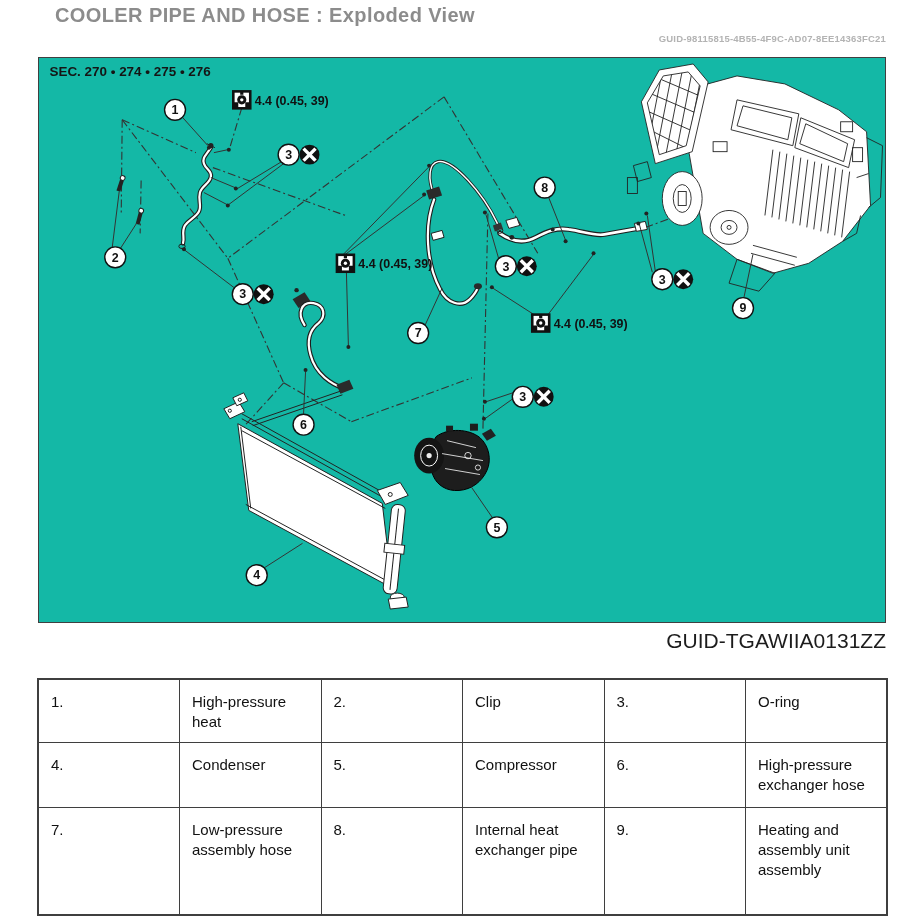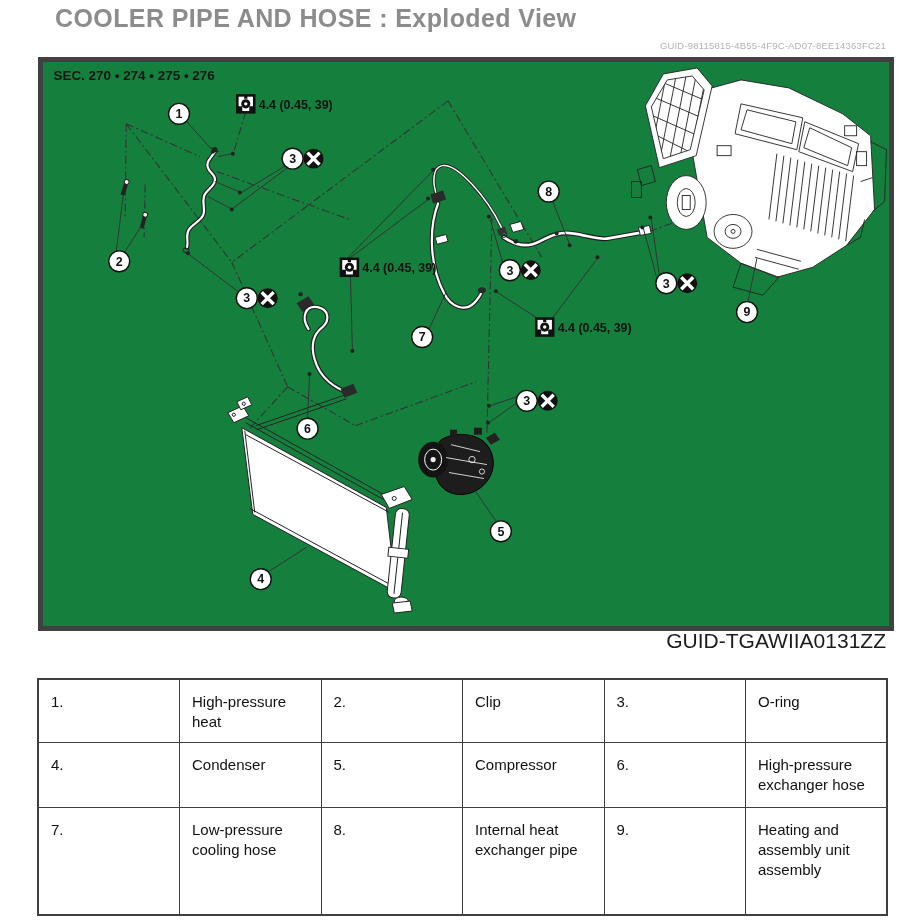--- a/index.html
+++ b/index.html
@@ -1,19 +1,19 @@
 <!DOCTYPE html>
 <html><head>
 <meta charset="utf-8">
 <style>
   html,body{margin:0;padding:0;background:#fff;}
   body{width:924px;height:924px;position:relative;font-family:"Liberation Sans",sans-serif;overflow:hidden;}
-  .title{position:absolute;left:55px;top:4px;font-size:25px;font-weight:bold;color:#8c8c8c;letter-spacing:.4px;}
-  .guid-top{position:absolute;right:38px;top:40px;font-size:9.5px;font-weight:normal;color:#b3b3b3;letter-spacing:.2px;}
-  .diagram-box{position:absolute;left:38px;top:57px;width:846px;height:564px;border:5px solid #404040;background:#15803d;}
+  .title{position:absolute;left:55px;top:4px;font-size:20px;font-weight:bold;color:#8c8c8c;letter-spacing:.4px;}
+  .guid-top{position:absolute;right:38px;top:33px;font-size:9.5px;font-weight:bold;color:#b3b3b3;letter-spacing:.2px;}
+  .diagram-box{position:absolute;left:38px;top:57px;width:846px;height:564px;border:1px solid #404040;background:#14b8a6;}
   .figure-id{position:absolute;right:38px;top:629px;font-size:21px;color:#1c1c1c;}
   table.parts{position:absolute;left:37px;top:678px;width:851px;border-collapse:collapse;table-layout:fixed;background:#fff;border:2px solid #3f3f3f;}
   table.parts td{border:1.6px solid #3f3f3f;vertical-align:top;padding:12px 10px 8px 12px;font-size:15px;line-height:20px;color:#111;}
   td.r1{height:42px;} td.r2{height:44px;} td.r3{height:86px;}
   
   svg text{font-family:"Liberation Sans",sans-serif;}
   .sec{font-size:13.5px;font-weight:bold;fill:#151515;}
   .tq{font-size:12.5px;font-weight:bold;fill:#111;}
   .co circle{fill:#fff;stroke:#111;stroke-width:1.4;}
   .co text{font-size:12.5px;font-weight:bold;fill:#111;text-anchor:middle;}
@@ -323,20 +323,20 @@
   <tr>
     <td class="r2">4.</td>
     <td class="r2">Condenser</td>
     <td class="r2">5.</td>
     <td class="r2">Compressor</td>
     <td class="r2">6.</td>
     <td class="r2">High-pressure exchanger hose</td>
   </tr>
   <tr>
     <td class="r3">7.</td>
-    <td class="r3">Low-pressure cooling hose</td>
+    <td class="r3">Low-pressure assembly hose</td>
     <td class="r3">8.</td>
     <td class="r3">Internal heat exchanger pipe</td>
     <td class="r3">9.</td>
     <td class="r3">Heating and assembly unit assembly</td>
   </tr>
 </tbody>
   </table>
 
 </body></html>

